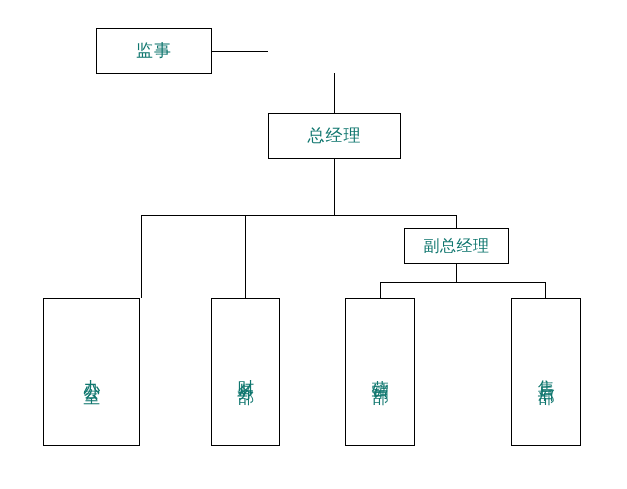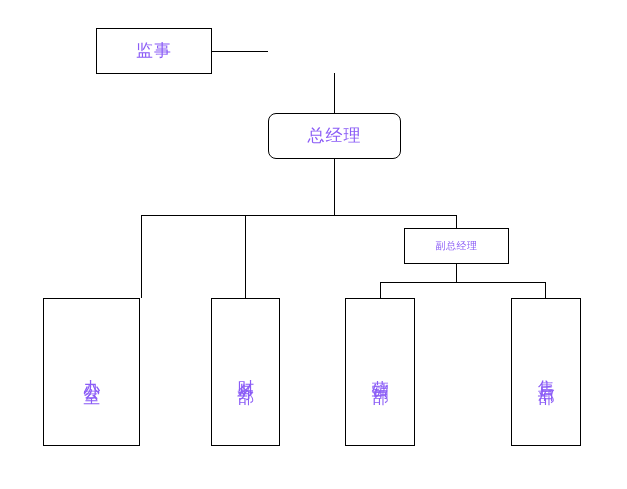--- a/index.html
+++ b/index.html
@@ -19,35 +19,35 @@
   }
   .node {
     position: absolute;
     box-sizing: border-box;
     border: 1px solid #000000;
     background: #ffffff;
     display: flex;
     align-items: center;
     justify-content: center;
     text-align: center;
-    color: #8b5cf6;
+    color: #0f766e;
     z-index: 2;
   }
   .node-label {
     display: block;
     line-height: 1.25;
   }
   
   .h-node .node-label {
     font-size: 17px;
     letter-spacing: 1px;
     white-space: nowrap;
   }
   .h-node.small .node-label {
-    font-size: 10px;
+    font-size: 16px;
     letter-spacing: 0.5px;
   }
   
   .v-node .node-label {
     font-size: 17px;
     line-height: 1.5;
     writing-mode: vertical-rl;
     text-orientation: upright;
     letter-spacing: 4px;
   }
@@ -82,21 +82,21 @@
 
   <div class="connector" style="left:380px; top:282px; width:1px; height:16px;"></div>
 
   <div class="connector" style="left:545px; top:282px; width:1px; height:16px;"></div>
 
   <div class="node h-node" style="left:96px; top:28px; width:116px; height:46px;">
     <span class="node-label">监事</span>
   </div>
 
 
-  <div class="node h-node" style="left:268px; top:113px; width:133px; height:46px;border-radius:8px;">
+  <div class="node h-node" style="left:268px; top:113px; width:133px; height:46px;">
     <span class="node-label">总经理</span>
   </div>
 
   <div class="node h-node small" style="left:404px; top:228px; width:105px; height:36px;">
     <span class="node-label">副总经理</span>
   </div>
 
   <div class="node v-node" style="left:43px; top:298px; width:97px; height:148px;">
     <span class="node-label">办公室</span>
   </div>

